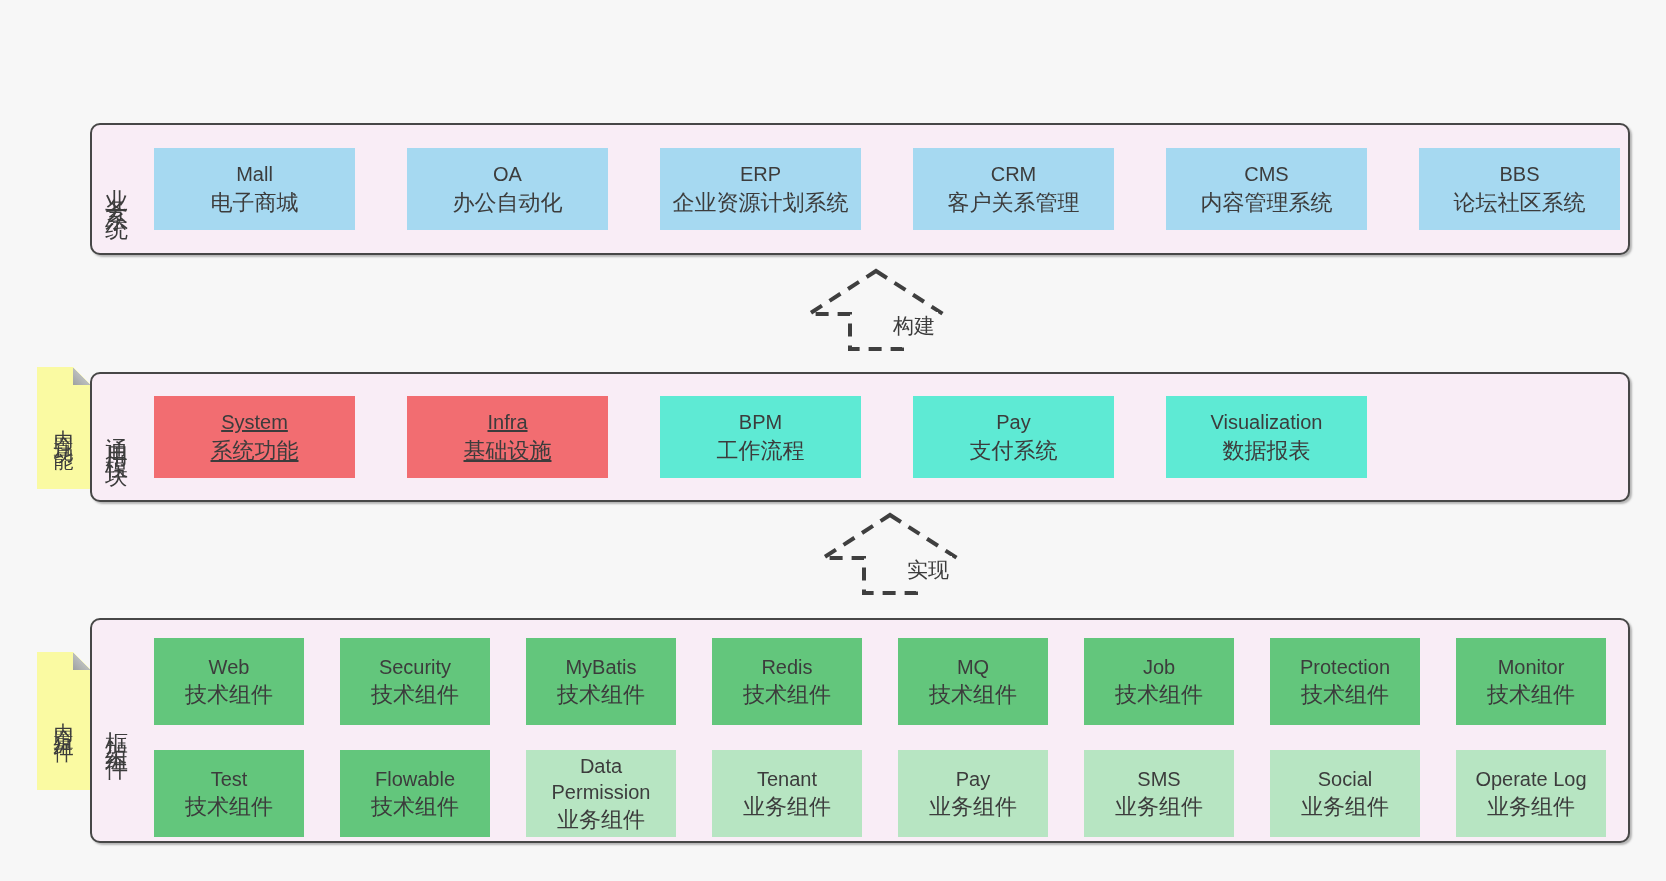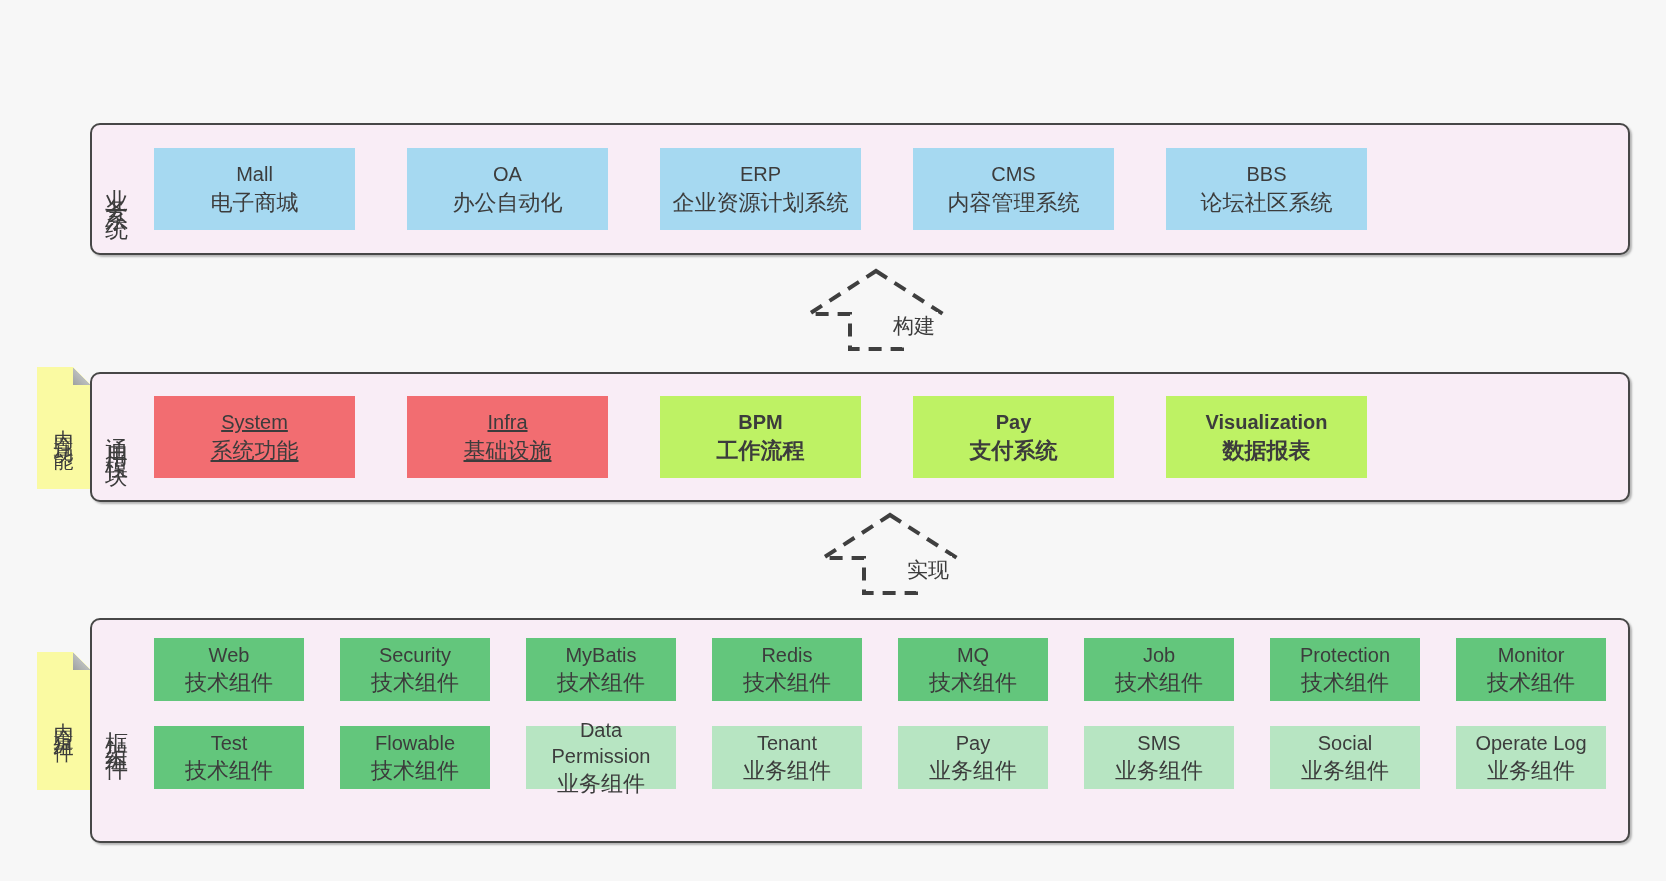--- a/index.html
+++ b/index.html
@@ -38,24 +38,24 @@
   .row-flat{display:flex;gap:36px;}
   .box{
     border-radius:0;
     display:flex;flex-direction:column;justify-content:center;align-items:center;
     text-align:center;line-height:1.32;
     font-size:20px;color:#3c3c3c;
     box-sizing:border-box;padding:2px 4px;
   }
   .box .sub{font-size:22px;}
   .box-wide{width:201px;height:82px;}
-  .box-sm{width:150px;height:63px;}
+  .box-sm{width:150px;height:87px;}
   .blue{background:#a6d9f1;}
   .red{background:#f26d71;text-decoration:underline;}
-  .pink{background:#bef264;font-weight:bold;}
+  .pink{background:#5eead4;}
   .green{background:#63c67c;}
   .lightgreen{background:#b7e5c2;}
   
   .note{
     position:absolute;left:37px;width:54px;
     background:#fafaa2;
     clip-path:polygon(0 0,calc(100% - 18px) 0,100% 18px,100% 100%,0 100%);
   }
   .note-modules{top:367px;height:122px;}
   .note-components{top:652px;height:138px;}
@@ -102,20 +102,24 @@
     </div>
     <div class="box box-wide blue">
       <div>OA</div>
       <div class="sub">办公自动化</div>
     </div>
     <div class="box box-wide blue">
       <div>ERP</div>
       <div class="sub">企业资源计划系统</div>
     </div>
     <div class="box box-wide blue">
+      <div>CRM</div>
+      <div class="sub">客户关系管理</div>
+    </div>
+    <div class="box box-wide blue">
       <div>CMS</div>
       <div class="sub">内容管理系统</div>
     </div>
     <div class="box box-wide blue">
       <div>BBS</div>
       <div class="sub">论坛社区系统</div>
     </div>
   </div>
 </div>
 

